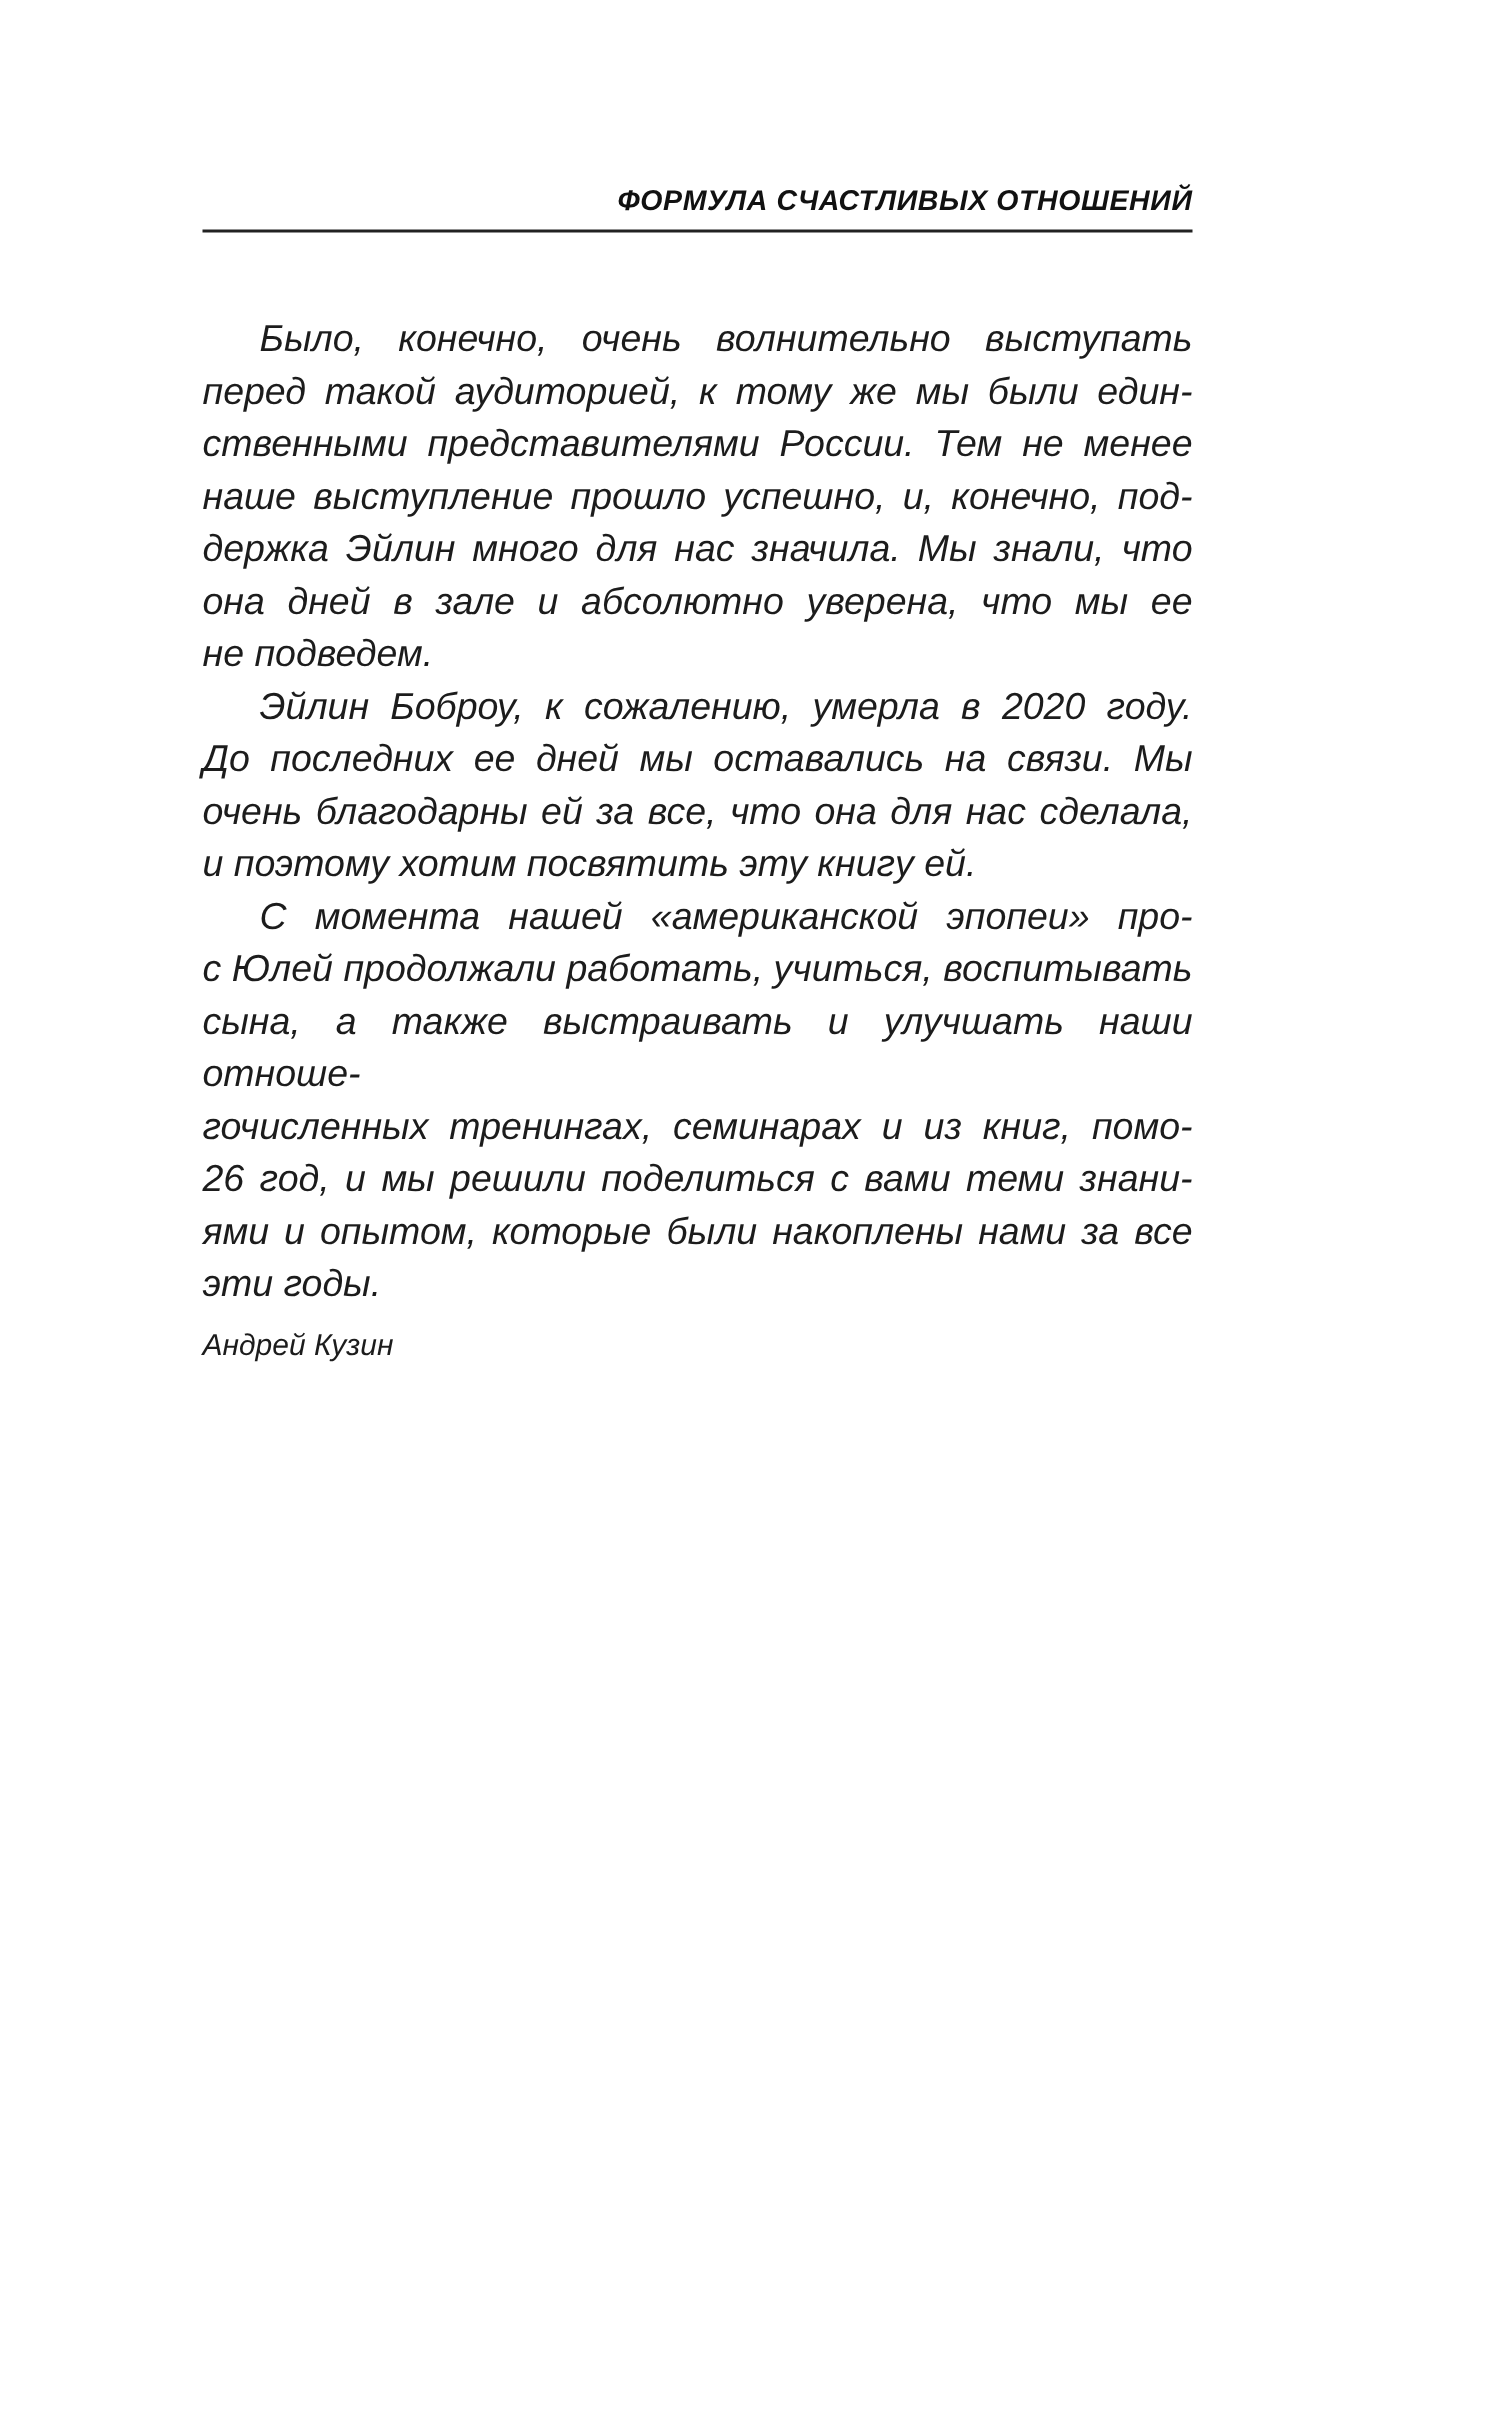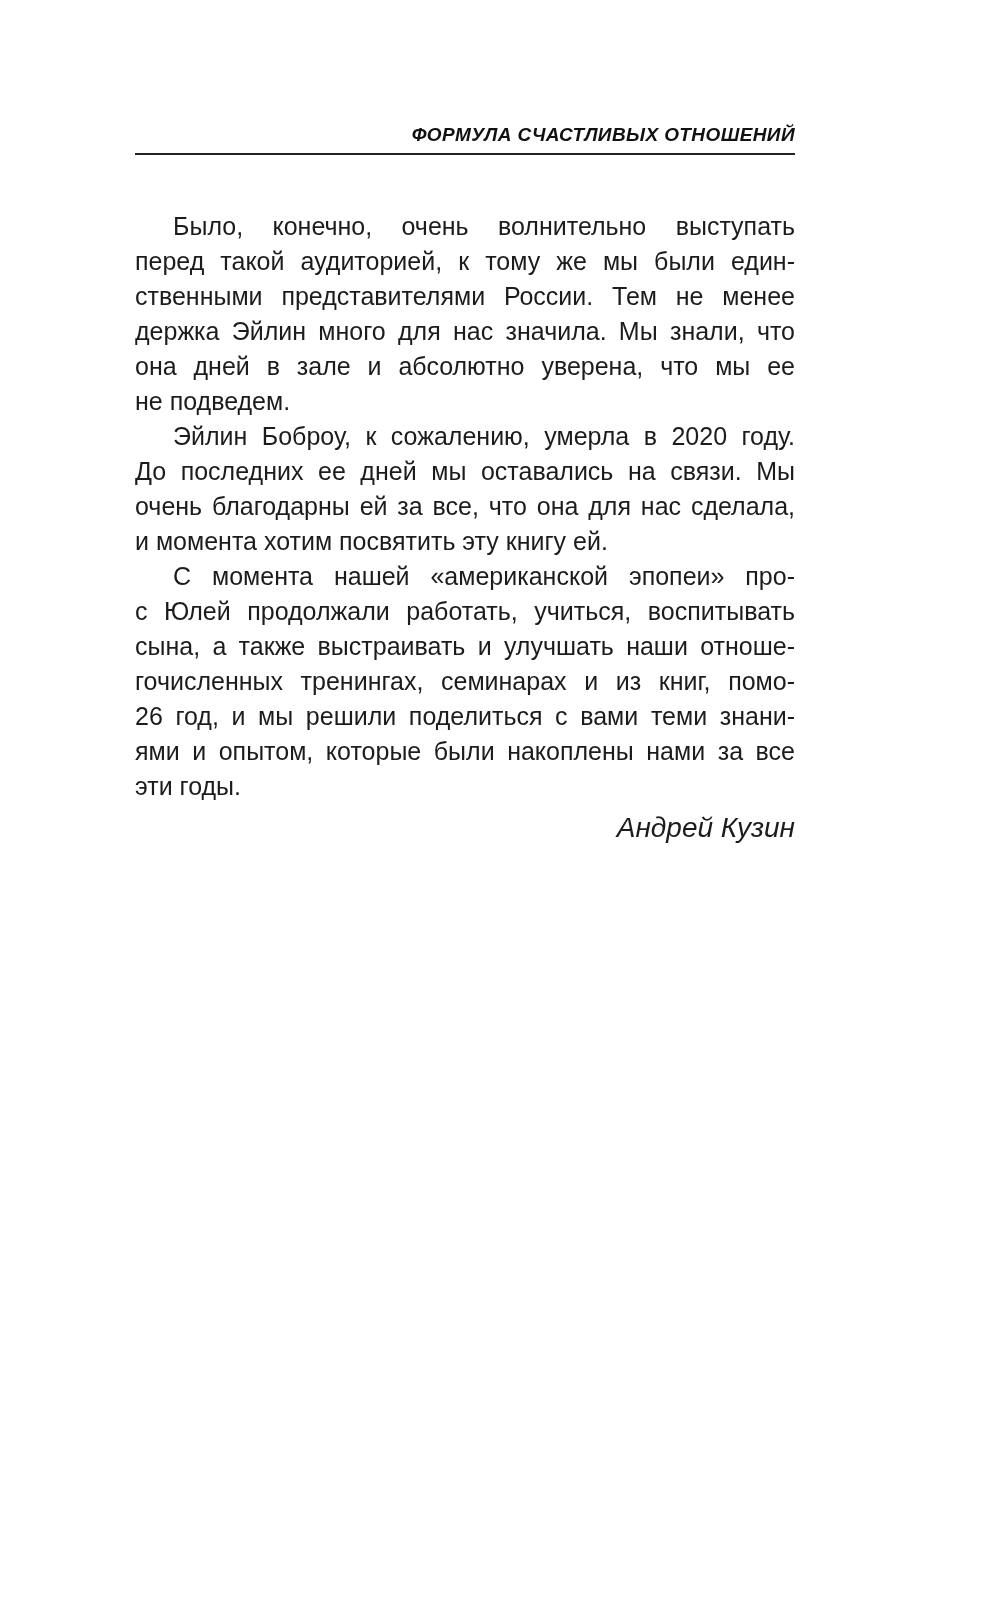--- a/index.html
+++ b/index.html
@@ -45,59 +45,61 @@
     line-height: 35px;
     color: #1c1c1c;
   }
   .paragraph {
     margin: 0;
     padding: 0;
   }
   .line {
     text-align: justify;
     text-align-last: justify;
+    font-style: italic;
     -moz-text-align-last: justify;
   }
   .line.last {
     text-align-last: left;
     -moz-text-align-last: left;
   }
   .line.indent {
     text-indent: 38px;
   }
   .signature {
     margin-top: 6px;
-    text-align: right;
+    text-align: left;
     font-style: italic;
-    font-size: 28px;
+    font-size: 20px;
     line-height: 35px;
     color: #1c1c1c;
   }
 </style>
 </head>
 <body>
 
 <div class="page">
   <div class="content">
     <div class="running-header">ФОРМУЛА СЧАСТЛИВЫХ ОТНОШЕНИЙ</div>
     <div class="header-rule"></div>
     <div class="body-text" id="paragraphs">
         <div class="paragraph">
           <div class="line indent">Было, конечно, очень волнительно выступать</div>
           <div class="line">перед такой аудиторией, к тому же мы были един-</div>
           <div class="line">ственными представителями России. Тем не менее</div>
+          <div class="line">наше выступление прошло успешно, и, конечно, под-</div>
           <div class="line">держка Эйлин много для нас значила. Мы знали, что</div>
           <div class="line">она дней в зале и абсолютно уверена, что мы ее</div>
           <div class="line last">не подведем.</div>
         </div>
         <div class="paragraph">
           <div class="line indent">Эйлин Боброу, к сожалению, умерла в 2020 году.</div>
           <div class="line">До последних ее дней мы оставались на связи. Мы</div>
           <div class="line">очень благодарны ей за все, что она для нас сделала,</div>
-          <div class="line last">и момента хотим посвятить эту книгу ей.</div>
+          <div class="line last">и поэтому хотим посвятить эту книгу ей.</div>
         </div>
         <div class="paragraph">
           <div class="line indent">С момента нашей «американской эпопеи» про-</div>
           <div class="line">с Юлей продолжали работать, учиться, воспитывать</div>
           <div class="line">сына, а также выстраивать и улучшать наши отноше-</div>
           <div class="line">гочисленных тренингах, семинарах и из книг, помо-</div>
           <div class="line">26 год, и мы решили поделиться с вами теми знани-</div>
           <div class="line">ями и опытом, которые были накоплены нами за все</div>
           <div class="line last">эти годы.</div>
         </div>

